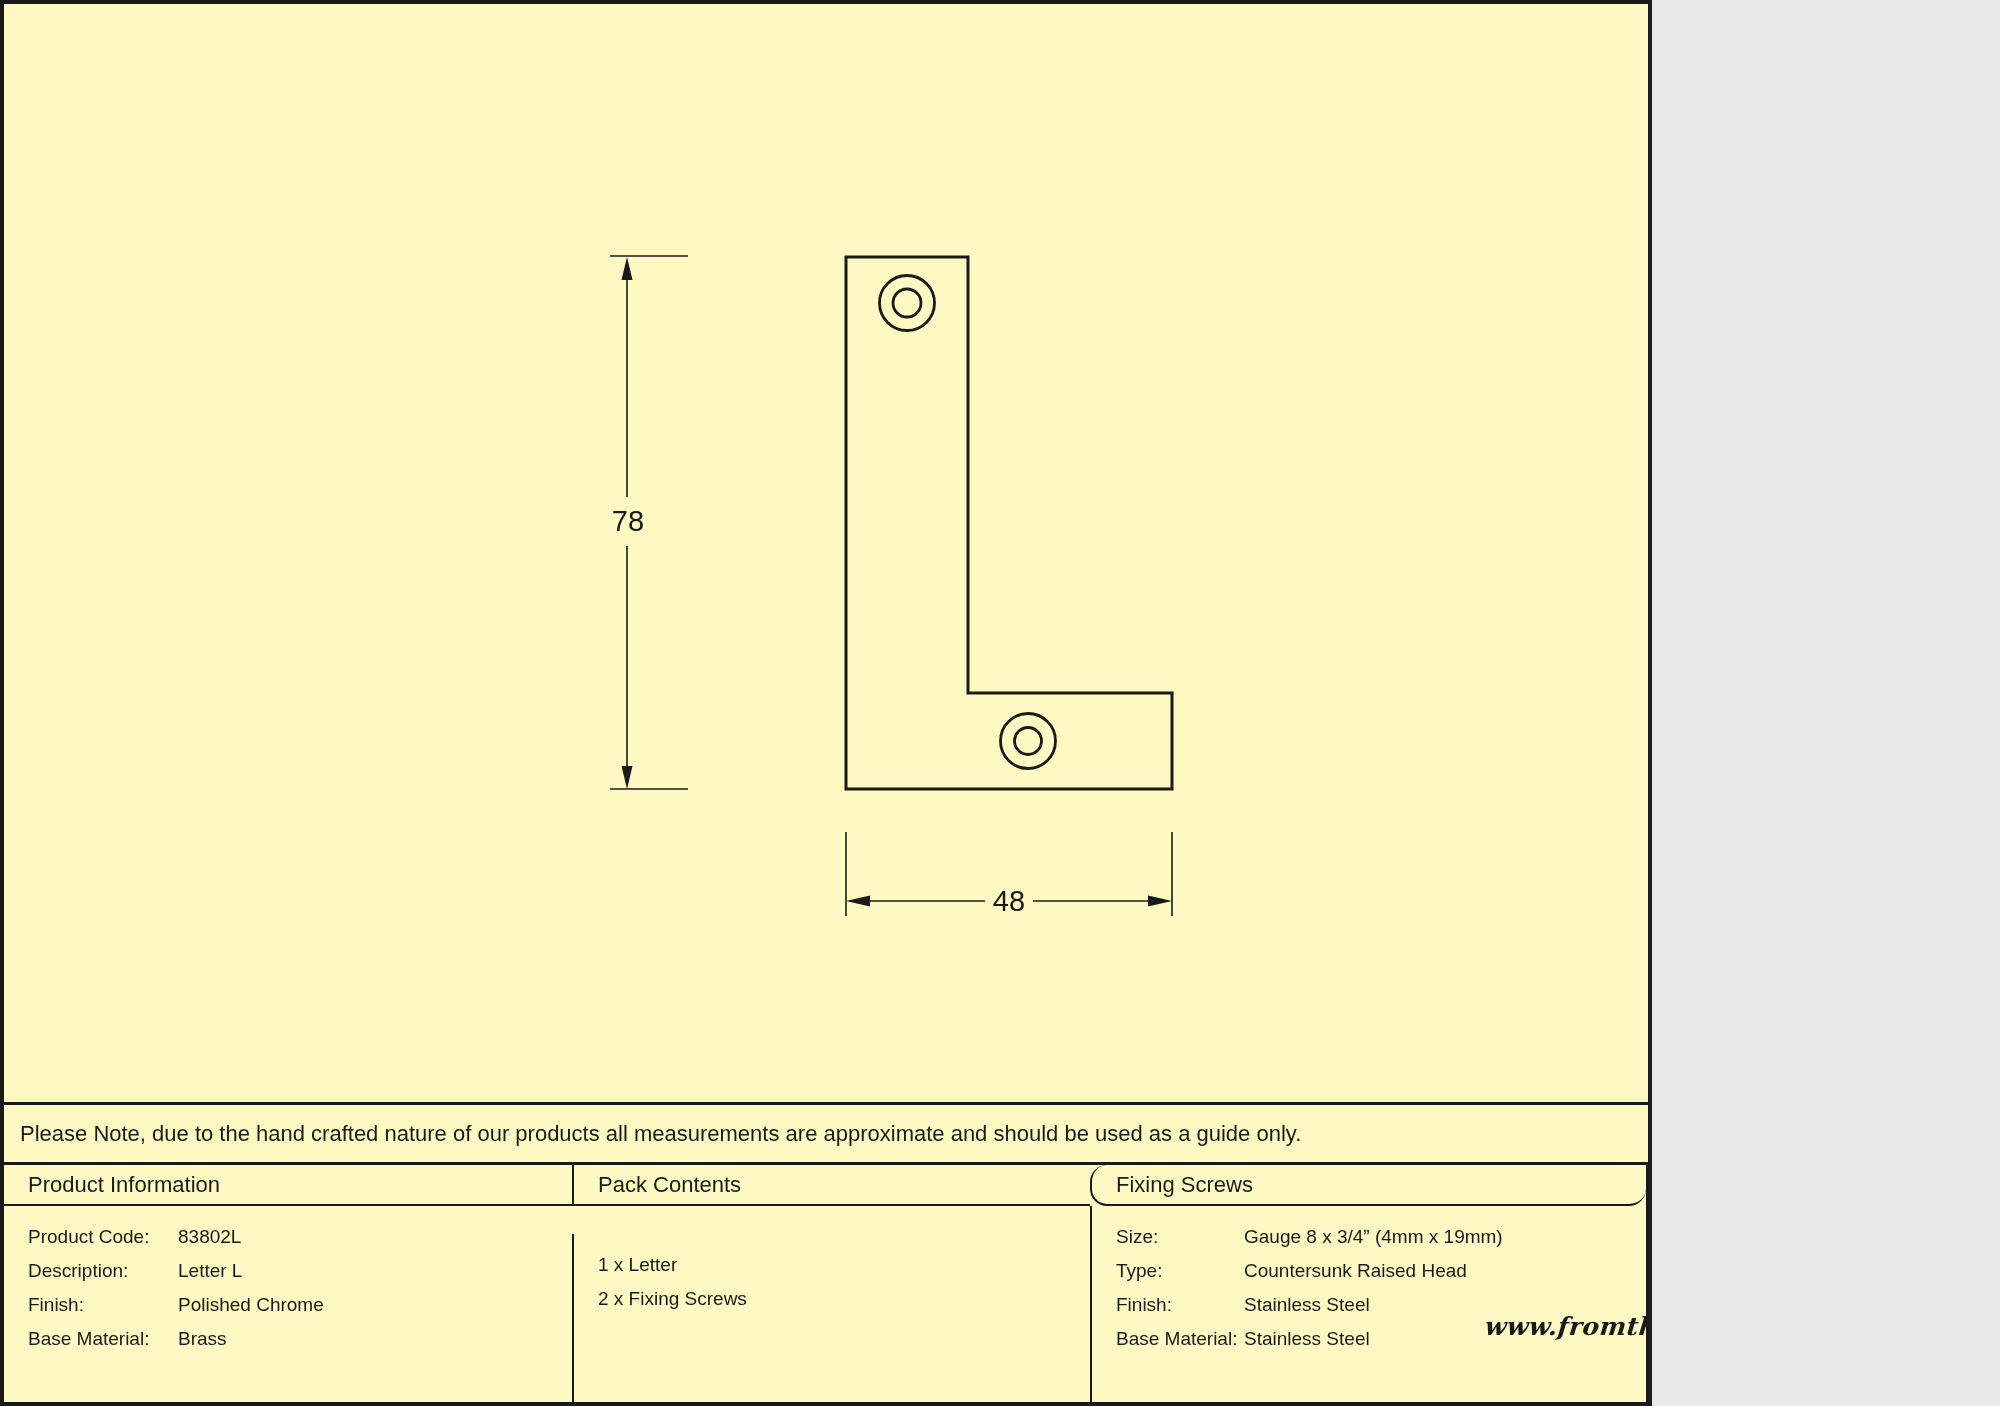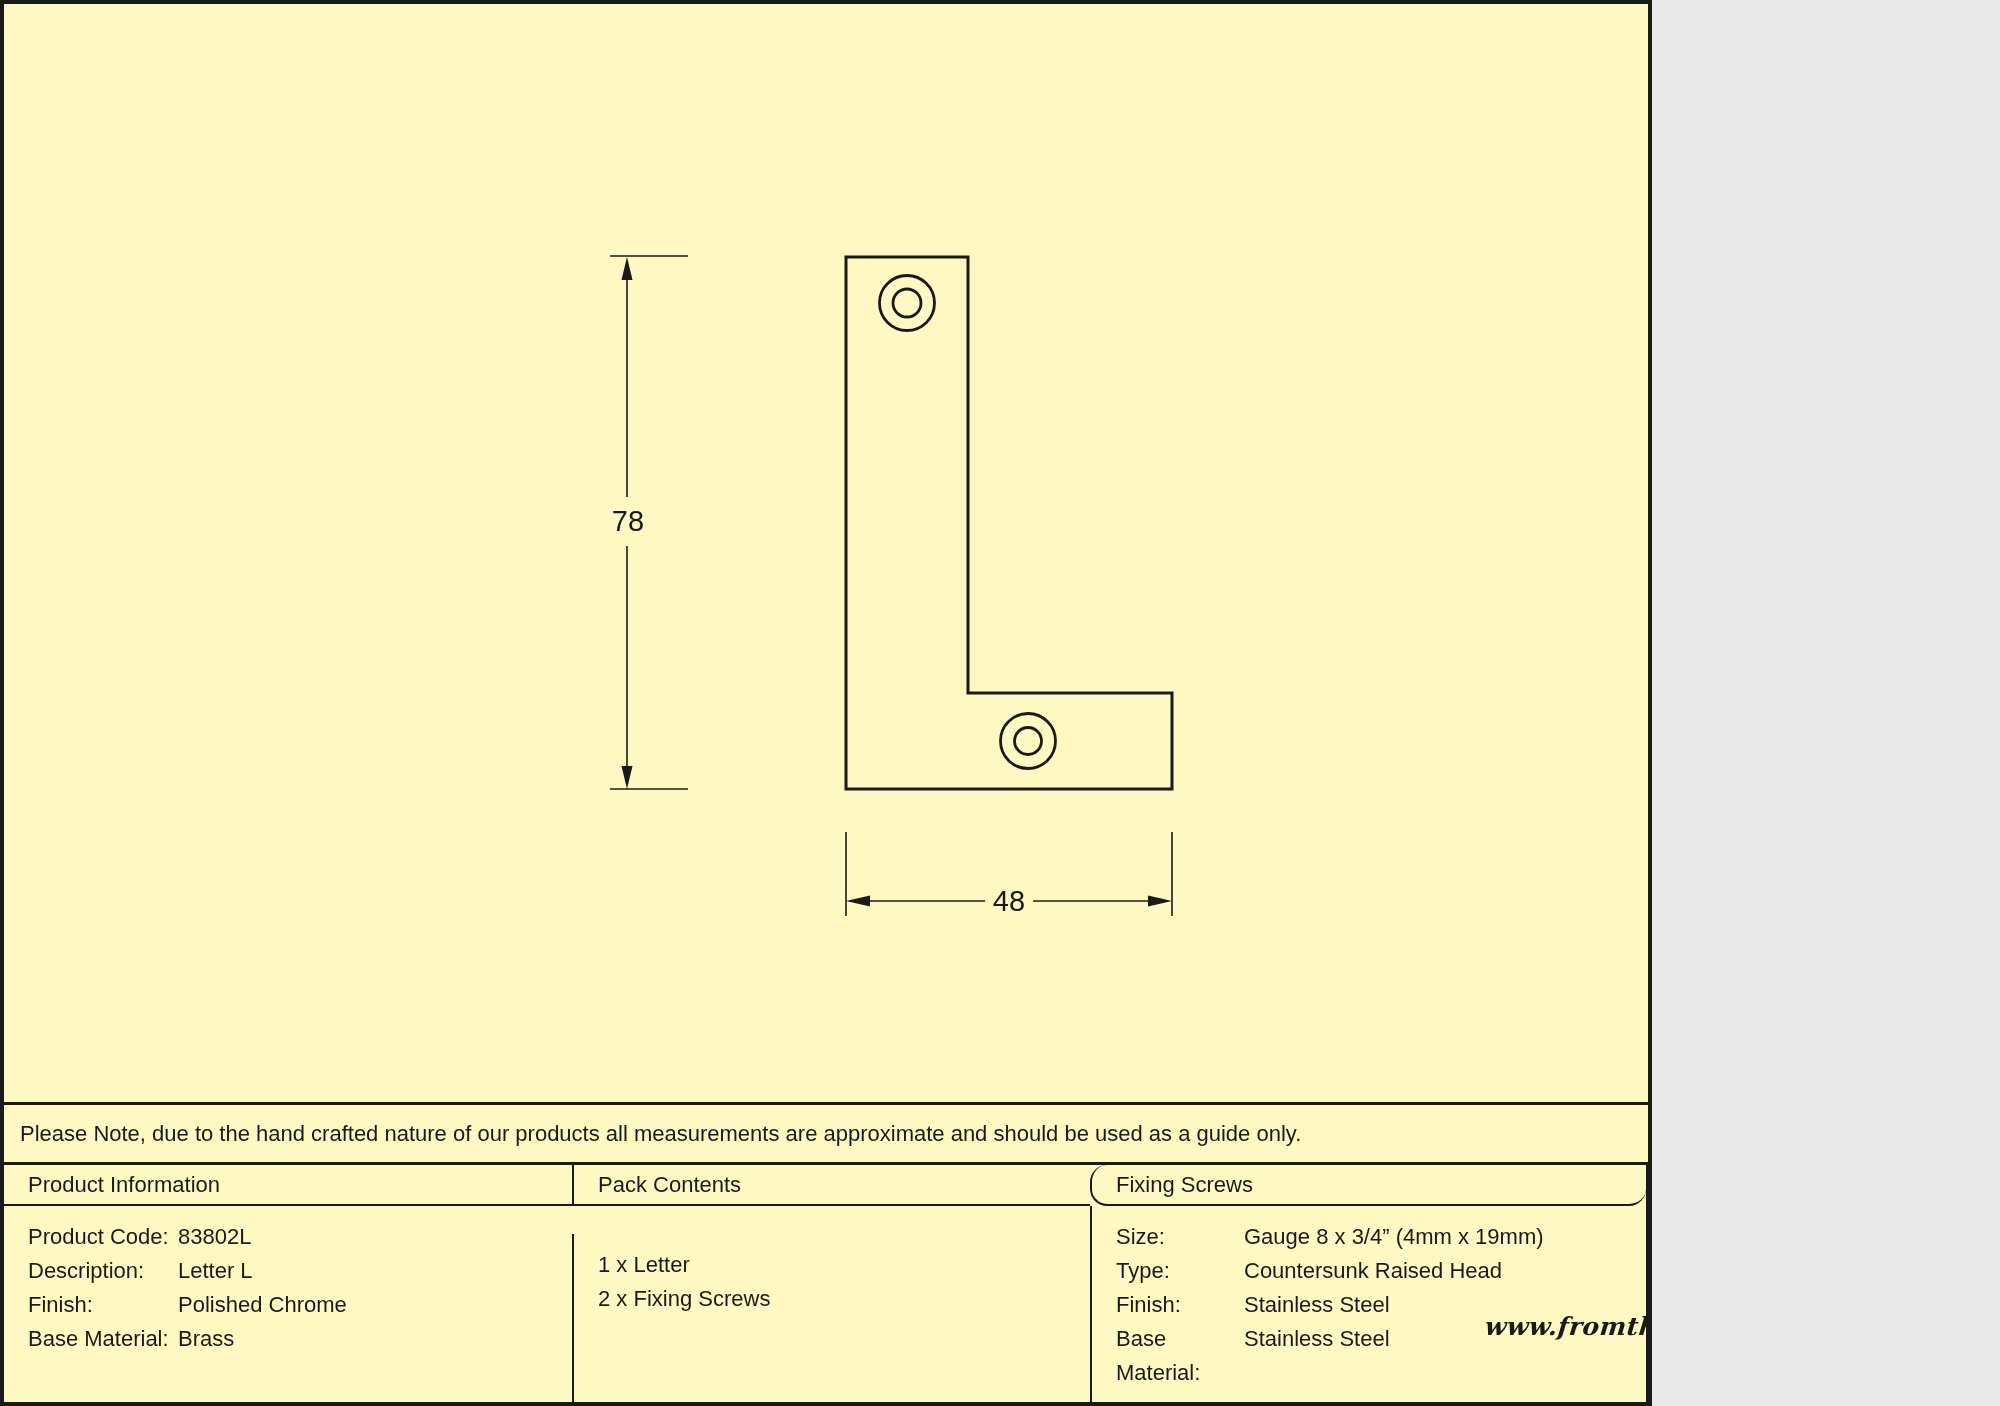--- a/index.html
+++ b/index.html
@@ -28,21 +28,21 @@
     border-bottom:3px solid #1a1a1a;
     display:flex; align-items:center;
     padding-left:16px; font-size:22px;
   }
   .header-cell {
     grid-row:2;
     display:flex; align-items:center;
     padding-left:24px; font-size:22px;
     border-bottom:2px solid #1a1a1a;
   }
-  .content-cell { grid-row:3; padding:14px 0 0 24px; font-size:22px; }
+  .content-cell { grid-row:3; padding:14px 0 0 24px; font-size:19px; }
   .bl { border-left:2px solid #1a1a1a; }
   .kv-row { display:flex; line-height:34px; }
   .kv-label { flex:0 0 150px; }
   .fix .kv-label { flex:0 0 128px; }
   .pack-line { line-height:34px; }
 
   
   .logo-cell { grid-column:4; grid-row:2/4; border-left:2px solid #1a1a1a; position:relative; }
   .logo-fromthe {
     position:absolute; left:158px; top:62px;

